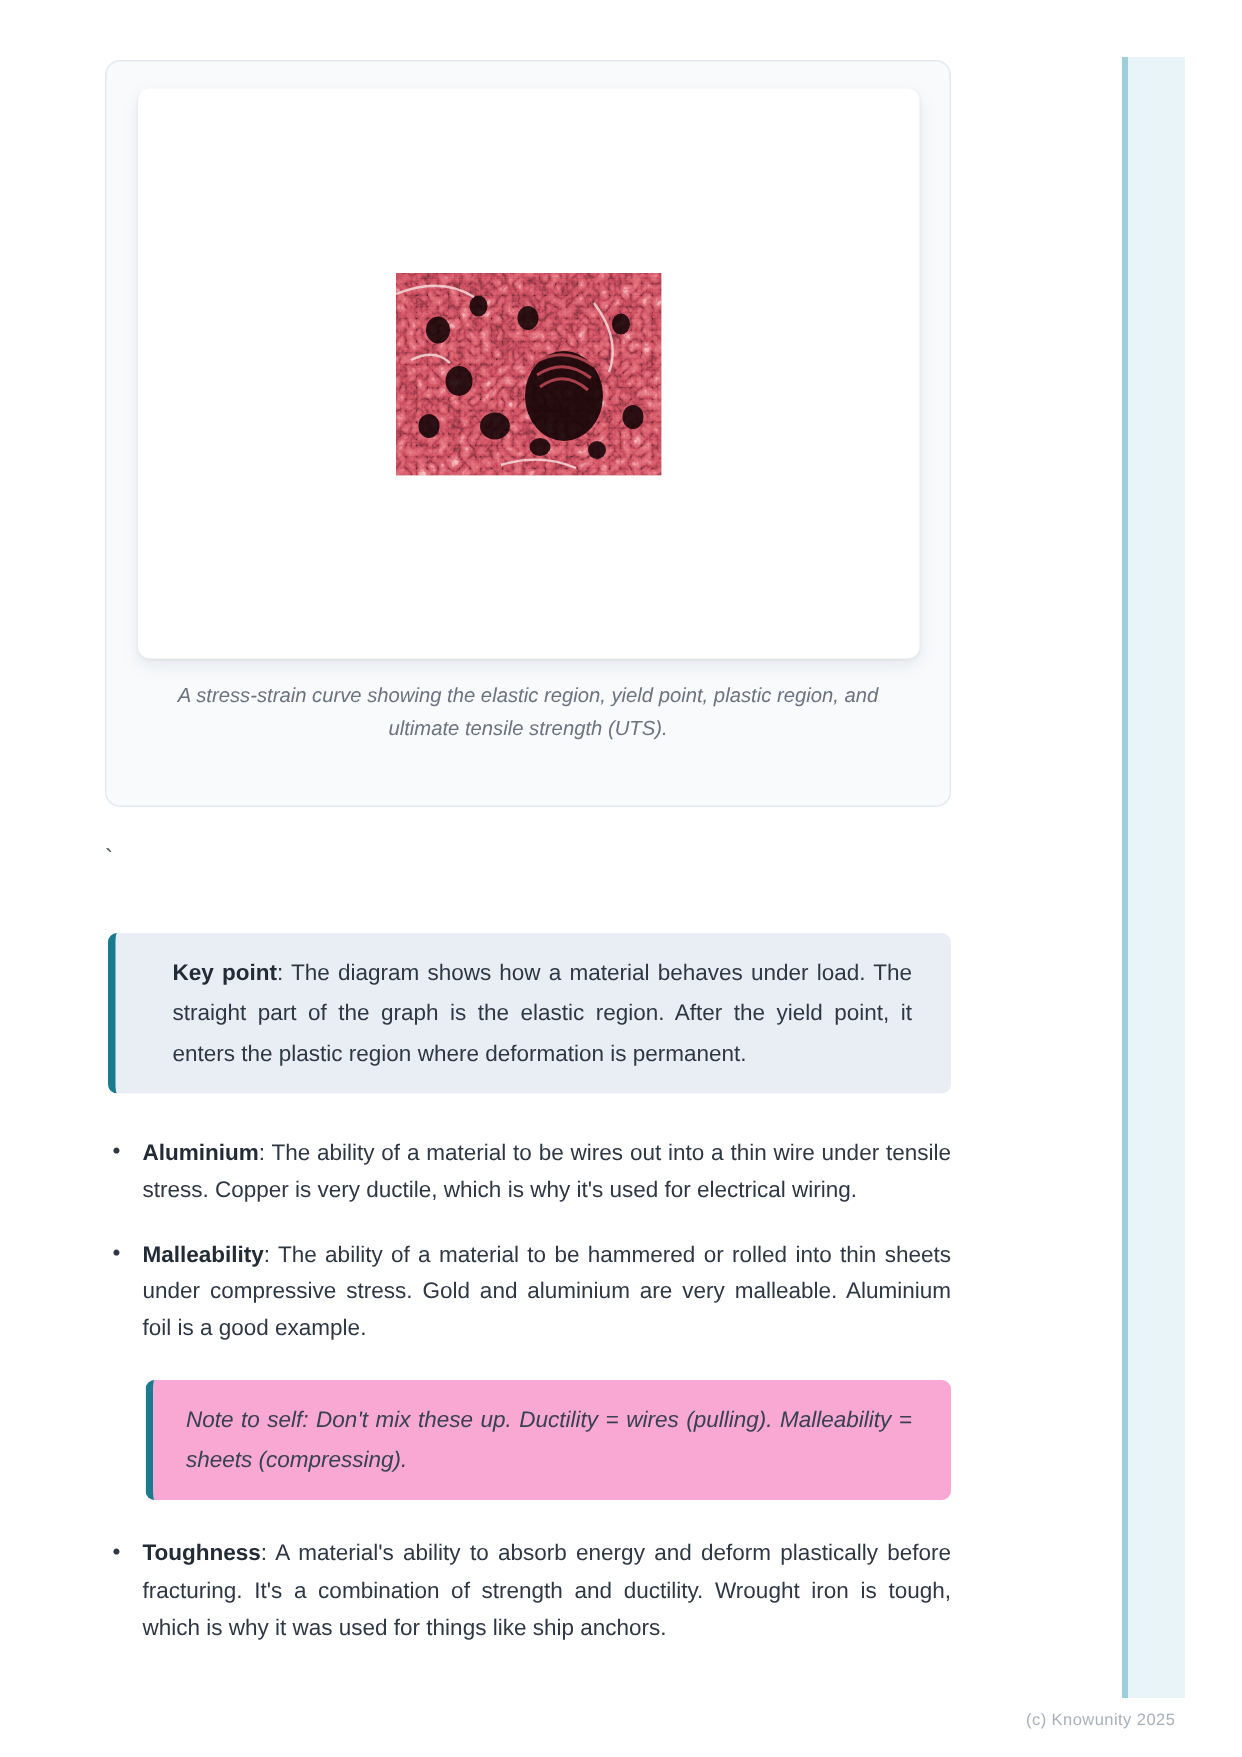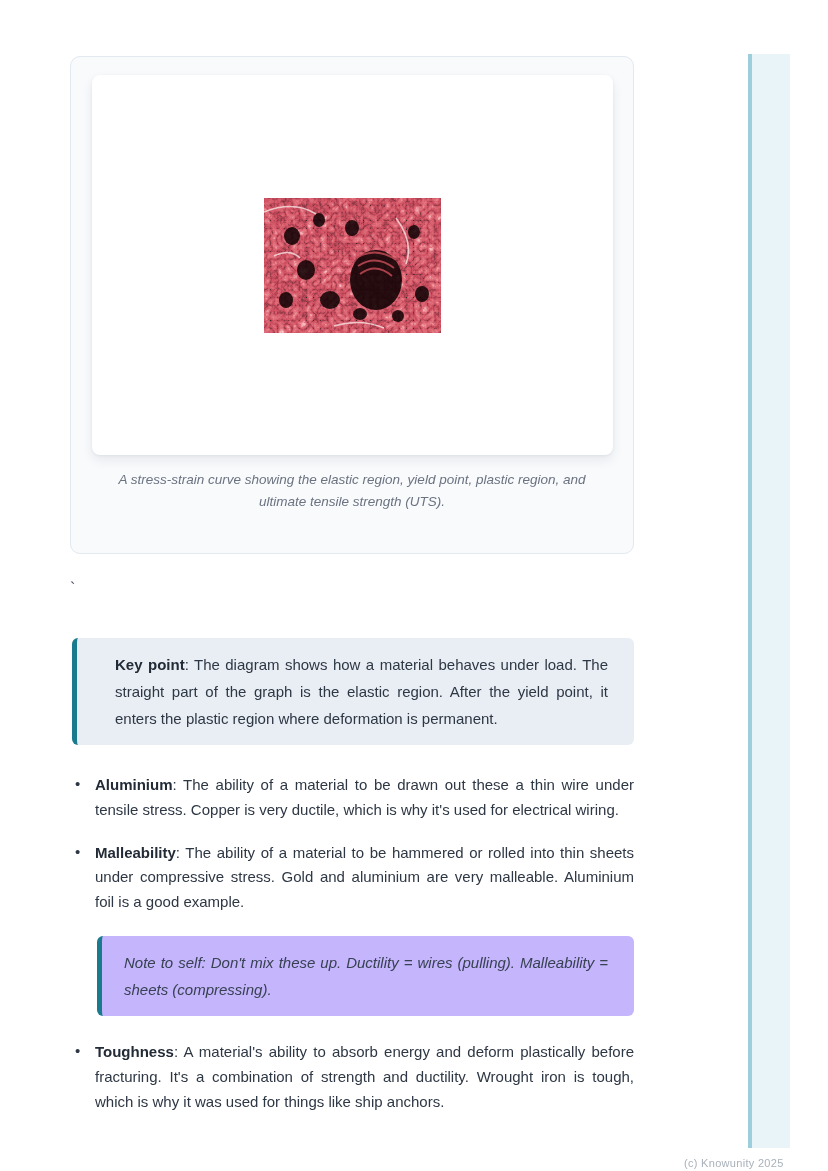--- a/index.html
+++ b/index.html
@@ -4,21 +4,21 @@
 <style>
   * { margin: 0; padding: 0; box-sizing: border-box; }
   html, body { background: #ffffff; }
   body {
     width: 828px; height: 1171px;
     font-family: "Liberation Sans", "DejaVu Sans", sans-serif;
     position: relative;
     overflow: hidden;
     color: #2e3744;
   }
-  .page { position: absolute; inset: 0; margin-top: 16px; }
+  .page { position: absolute; inset: 0; }
 
   
   .figure-card {
     position: absolute;
     left: 70px; top: 40px;
     width: 564px; height: 498px;
     background: #f8fafc;
     border: 1px solid #e3e9f0;
     border-radius: 10px;
   }
@@ -85,21 +85,21 @@
   .bullet-item + .bullet-item { margin-top: 18px; }
   .bullet-dot {
     position: absolute;
     left: 3px; top: -1px;
     font-size: 15px;
     color: #2e3744;
   }
   .bullet-item strong { color: #222b36; }
   .note-callout {
     margin: 21px 0 24px 25px;
-    background: #c4b5fd;
+    background: #f9a8d4;
     border-left: 5px solid #1a7a8e;
     border-radius: 6px;
     padding: 13px 26px 13px 22px;
     font-size: 15px;
     line-height: 27px;
     font-style: italic;
     text-align: justify;
     color: #374151;
   }
 
@@ -182,21 +182,21 @@
   <div class="content-col">
 
     <div class="callout">
       <strong>Key point</strong><span>: The diagram shows how a material behaves under load. The straight part of the graph is the elastic region. After the yield point, it enters the plastic region where deformation is permanent.</span>
     </div>
 
     <div class="bullet-list">
 
       <div class="bullet-item">
         <span class="bullet-dot">•</span>
-        <strong>Aluminium</strong><span>: The ability of a material to be drawn out these a thin wire under tensile stress. Copper is very ductile, which is why it's used for electrical wiring.</span>
+        <strong>Aluminium</strong><span>: The ability of a material to be wires out into a thin wire under tensile stress. Copper is very ductile, which is why it's used for electrical wiring.</span>
       </div>
 
       <div class="bullet-item">
         <span class="bullet-dot">•</span>
         <strong>Malleability</strong><span>: The ability of a material to be hammered or rolled into thin sheets under compressive stress. Gold and aluminium are very malleable. Aluminium foil is a good example.</span>
       </div>
 
       <div class="note-callout">
         <span>Note to self: Don't mix these up. Ductility = wires (pulling). Malleability = sheets (compressing).</span>
       </div>

